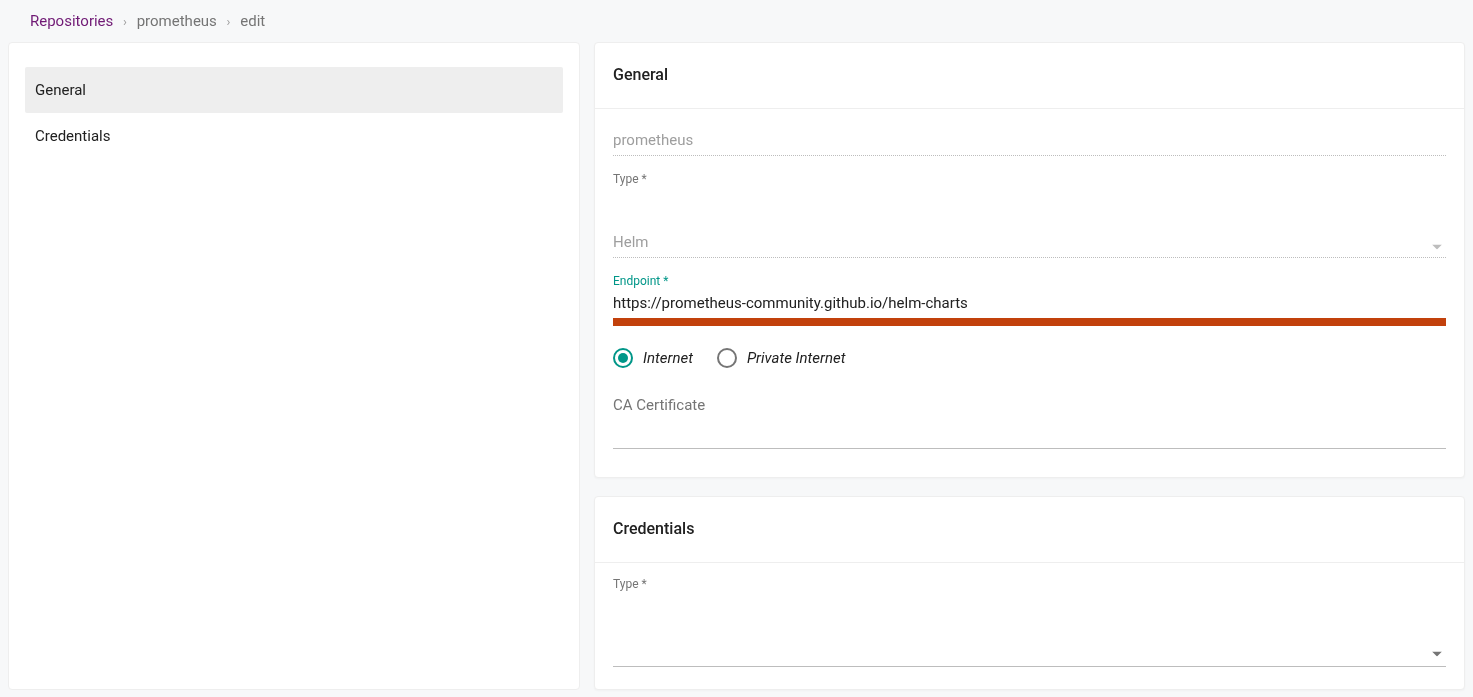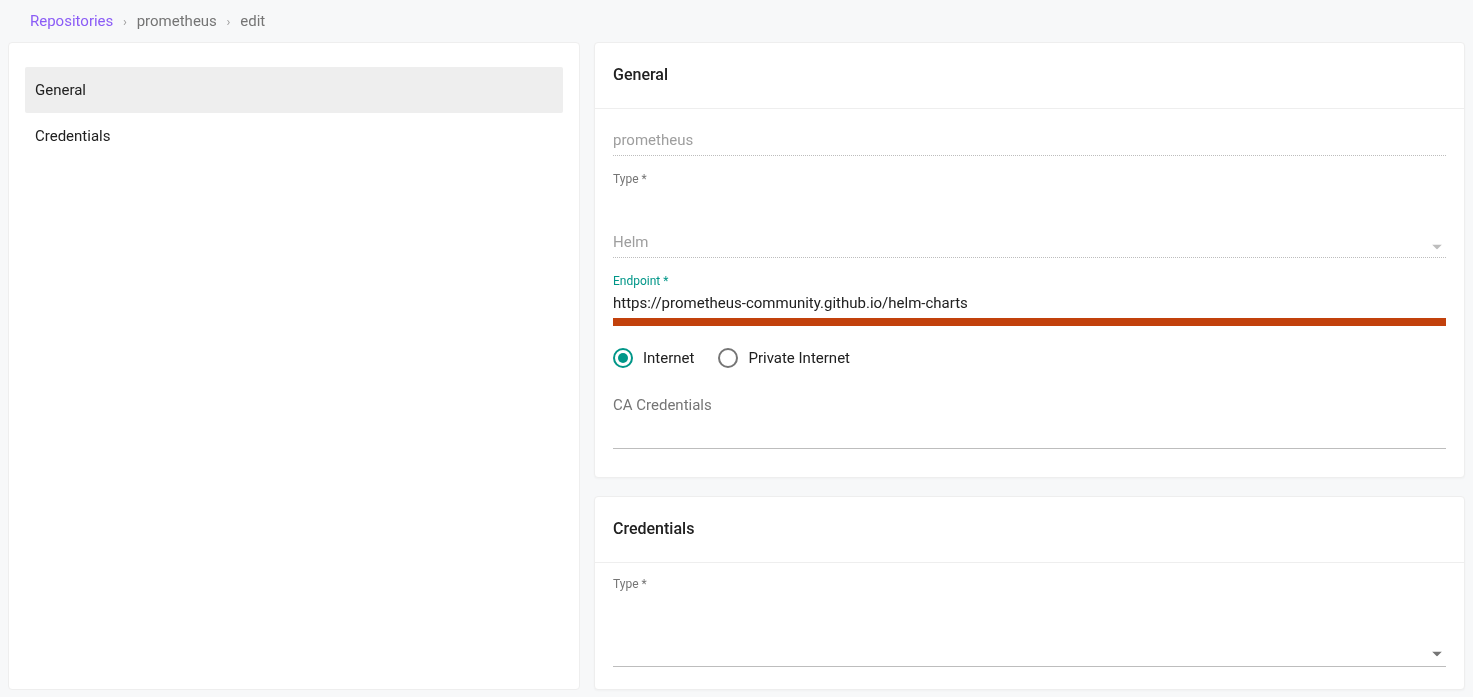--- a/index.html
+++ b/index.html
@@ -10,21 +10,21 @@
     height: 697px;
     overflow: hidden;
     color: #212121;
   }
   .breadcrumb {
     padding: 12px 8px 12px 30px;
     font-size: 15px;
     color: #757575;
   }
   .breadcrumb a {
-    color: #8b5cf6;
+    color: #701a75;
     text-decoration: none;
   }
   .breadcrumb .sep {
     color: #9e9e9e;
     margin: 0 6px;
     font-size: 13px;
   }
   .container {
     display: flex;
     gap: 14px;
@@ -116,20 +116,21 @@
   .reach-label {
     font-size: 15px;
     color: #757575;
     margin-bottom: 10px;
     display: block;
   }
   .radio-row {
     display: flex;
     gap: 24px;
     align-items: center;
+    font-style: italic;
   }
   .radio-opt {
     display: flex;
     align-items: center;
     gap: 10px;
     cursor: pointer;
     font-size: 15px;
     color: #212121;
   }
   .radio-outer {
@@ -220,21 +221,21 @@
                 </span>
               <span>Internet</span>
             </label>
             <label class="radio-opt">
               <span class="radio-outer unselected"></span>
               <span>Private Internet</span>
             </label>
           </div>
         </div>
 
-        <span class="ca-label">CA Credentials</span>
+        <span class="ca-label">CA Certificate</span>
         <input class="field-input empty-solid" type="text" value="" style="">
 
       </div>
     </div>
 
     <div class="card">
       <div class="card-header">Credentials</div>
       <div class="cred-body">
         <label class="field-label">Type *</label>
         <div class="select-wrap">

